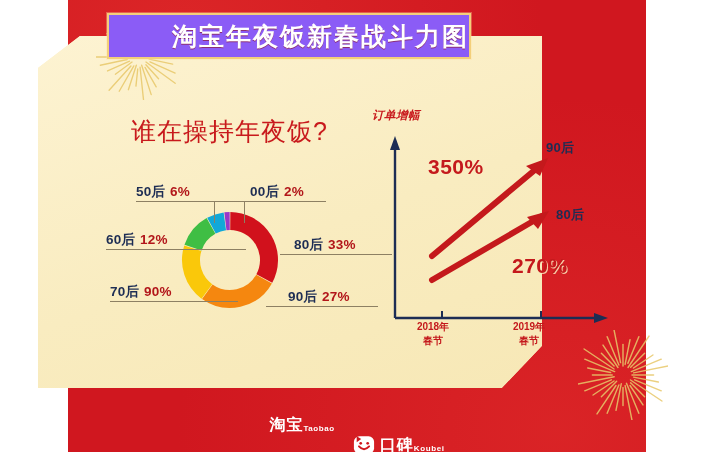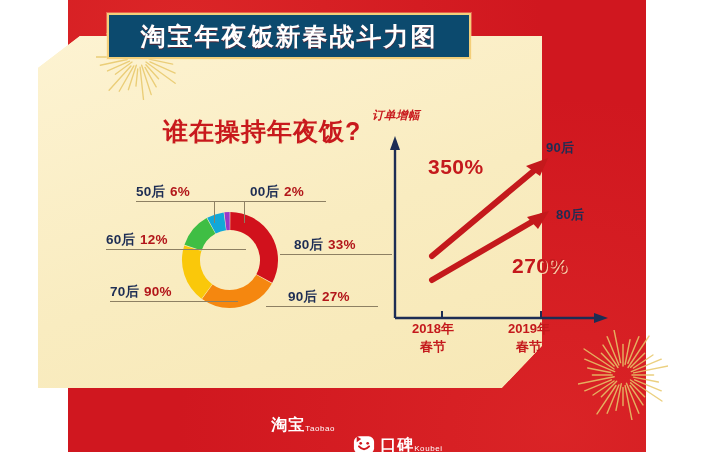--- a/index.html
+++ b/index.html
@@ -36,26 +36,26 @@
       radial-gradient(ellipse at 85% 95%, rgba(226,46,44,.55) 0%, rgba(208,23,31,0) 55%);
     pointer-events: none;
   }
   
   .title-banner {
     position: absolute;
     left: 107px;
     top: 13px;
     width: 364px;
     height: 46px;
-    background: #0c4a6e;
+    background: #8b5cf6;
     border: 2px solid #f3cf7a;
     box-sizing: border-box;
     display: flex;
     align-items: center;
-    justify-content: center;
+    justify-content: flex-end;
     box-shadow: 0 0 0 1px rgba(255,225,160,.35);
   }
   .title-banner-inner {
     font-size: 25px;
     font-weight: bold;
     color: #ffffff;
     letter-spacing: 2px;
     line-height: 1;
     text-shadow: 0 1px 0 rgba(140,10,10,.55);
     white-space: nowrap;
@@ -76,27 +76,26 @@
   
   .burst { position: absolute; pointer-events: none; }
   .burst svg { display: block; }
 
   
   .section-heading {
     position: absolute;
     left: 131px;
     top: 119px;
     font-size: 25px;
-    font-weight: bold;
+    font-weight: normal;
     color: #c8191d;
     letter-spacing: 1px;
     line-height: 1;
     text-shadow: 1px 1px 0 rgba(250,235,190,.9);
     white-space: nowrap;
-    margin-left: 32px;
   }
   
   .donut-wrap {
     position: absolute;
     left: 178px;
     top: 208px;
     width: 104px;
     height: 104px;
   }
   .donut-wrap svg { display: block; }
@@ -183,21 +182,21 @@
     letter-spacing: .3px;
     line-height: 1;
     white-space: nowrap;
   }
   #gen-90 { left: 546px; top: 141px; }
   #gen-80 { left: 556px; top: 208px; }
 
   .xtick-label {
     position: absolute;
     text-align: center;
-    font-size: 13px;
+    font-size: 10px;
     font-weight: bold;
     color: #c4191c;
     line-height: 1.35;
     white-space: nowrap;
   }
   #xt-2018 { left: 404px; top: 320px; width: 58px; }
   #xt-2019 { left: 500px; top: 320px; width: 58px; }
 
   
   .footer {
@@ -219,21 +218,21 @@
   }
   .logo-cn {
     font-size: 16px;
     font-weight: bold;
     color: #ffffff;
     letter-spacing: 1px;
   }
   .logo-en {
     margin-top: 2px;
     font-size: 8px;
-    font-weight: normal;
+    font-weight: bold;
     color: #ffffff;
     letter-spacing: .6px;
   }
   .logo-koubei {
     display: flex;
     align-items: center;
     gap: 5px;
     margin-top: 40px;
   }
   .smiley svg { display: block; }

